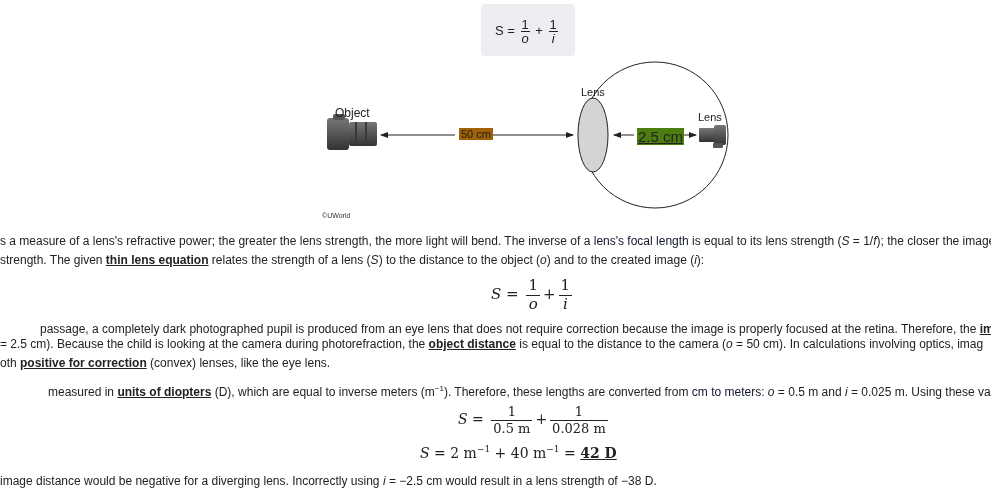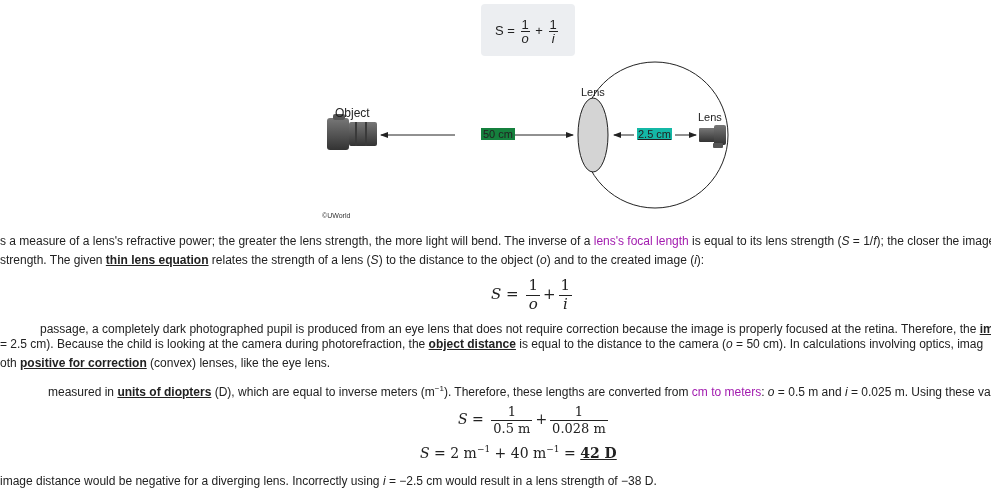--- a/index.html
+++ b/index.html
@@ -7,21 +7,21 @@
          font-family:"Liberation Sans", sans-serif; color:#222; font-size:12px; }
   .abs { position:absolute; white-space:nowrap; }
   .formula-box { position:absolute; left:481px; top:4px; width:94px; height:52px;
                  background:#eceef1; border-radius:4px; }
   .fb-inner { position:absolute; left:14px; top:14px; font-size:13px; color:#222; }
   .frac { display:inline-block; vertical-align:middle; text-align:center; line-height:1; margin:0 2px; }
   .frac .num { display:block; padding:0 1px; border-bottom:1px solid #222; }
   .frac .den { display:block; padding:0 1px; font-style:italic; }
   .diagram { position:absolute; left:300px; top:60px; width:470px; height:170px; }
   .line { position:absolute; left:0; white-space:nowrap; font-size:12px; line-height:18px; }
-  .link { color:#a21caf;text-align:right; }
+  .link { color:#0f172a;text-align:right; }
   b { color:#222;text-decoration:underline; }
   i { font-style:italic; }
   .math { font-family:"DejaVu Serif", "Liberation Serif", serif; color:#222; }
   .mi { font-style:italic; }
   .mrow { position:absolute; white-space:nowrap; }
   .mfrac { display:inline-block; vertical-align:middle; text-align:center; line-height:1.05; margin:0 3px; }
   .mfrac .n { display:block; border-bottom:1px solid #222; padding:0 2px 1px; }
   .mfrac .d { display:block; padding:1px 2px 0; }
   .credit { position:absolute; left:322px; top:212px; font-size:7px; color:#333; }
 </style>
@@ -76,22 +76,22 @@
 
     <line x1="455" y1="135" x2="381" y2="135" stroke="#222" stroke-width="1" marker-end="url(#arr)"></line>
     <line x1="492" y1="135" x2="573" y2="135" stroke="#222" stroke-width="1" marker-end="url(#arr)"></line>
 
     <line x1="634" y1="135" x2="614" y2="135" stroke="#222" stroke-width="1" marker-end="url(#arr)"></line>
     <line x1="675" y1="135" x2="696" y2="135" stroke="#222" stroke-width="1" marker-end="url(#arr)"></line>
   </svg>
   <span class="abs" style="left:35px;top:37px;font-size:12px;margin-top:9px;">Object</span>
   <span class="abs" style="left:281px;top:26px;font-size:11px;">Lens</span>
   <span class="abs" style="left:398px;top:51px;font-size:11px;">Lens</span>
-  <span class="abs" style="left:159px;top:68px;font-size:11px;background:#15803d;padding:0 2px;margin-left:22px;">50 cm</span>
-  <span class="abs" style="left:337px;top:68px;font-size:11px;background:#14b8a6;padding:0 1px;text-decoration:underline;">2.5 cm</span>
+  <span class="abs" style="left:159px;top:68px;font-size:11px;background:#a16207;padding:0 2px;">50 cm</span>
+  <span class="abs" style="left:337px;top:68px;font-size:15px;background:#4d7c0f;padding:0 1px;text-decoration:underline;">2.5 cm</span>
 </div>
 <span class="credit">©UWorld</span>
 
 <div class="line" style="top:232px;"><span>s a measure of a lens's refractive power; the greater the lens strength, the more light will bend.  The inverse of a </span><span class="link">lens's focal length</span><span> is equal to its lens strength (</span><i>S</i><span> = 1/</span><i>f</i><span>); the closer the image</span></div>
 <div class="line" style="top:251px;"><span>strength.  The given </span><b>thin lens equation</b><span> relates the strength of a lens (</span><i>S</i><span>) to the distance to the object (</span><i>o</i><span>) and to the created image (</span><i>i</i><span>):</span></div>
 
 <div class="mrow math" style="left:491px;top:278px;font-size:15px;">
   <span class="mi">S</span>
   <span>=</span>
   <span class="mfrac"><span class="n">1</span><span class="d mi">o</span></span><span>+</span><span class="mfrac"><span class="n">1</span><span class="d mi">i</span></span>

